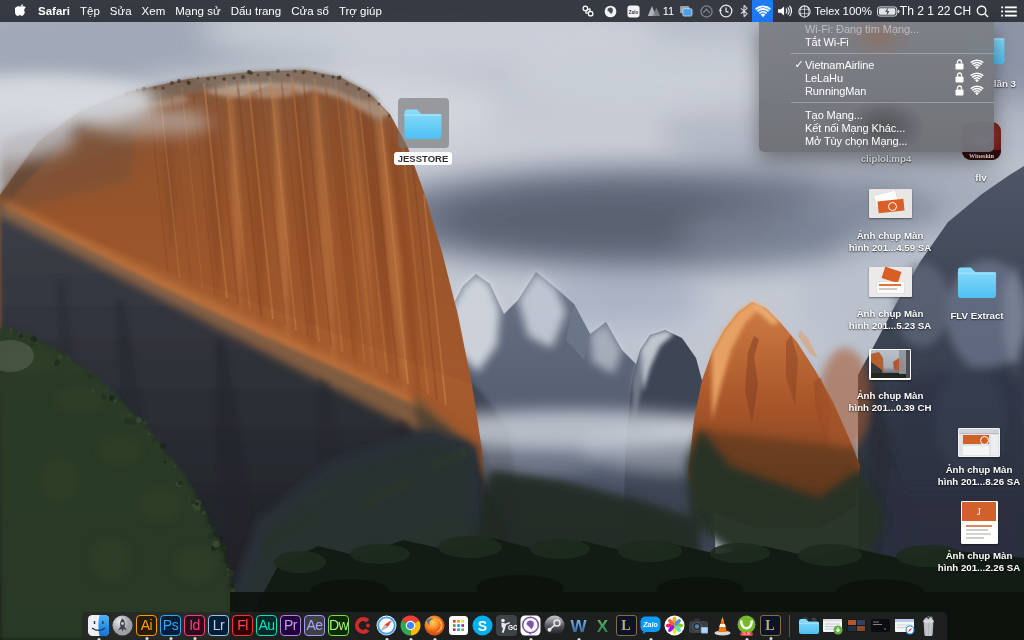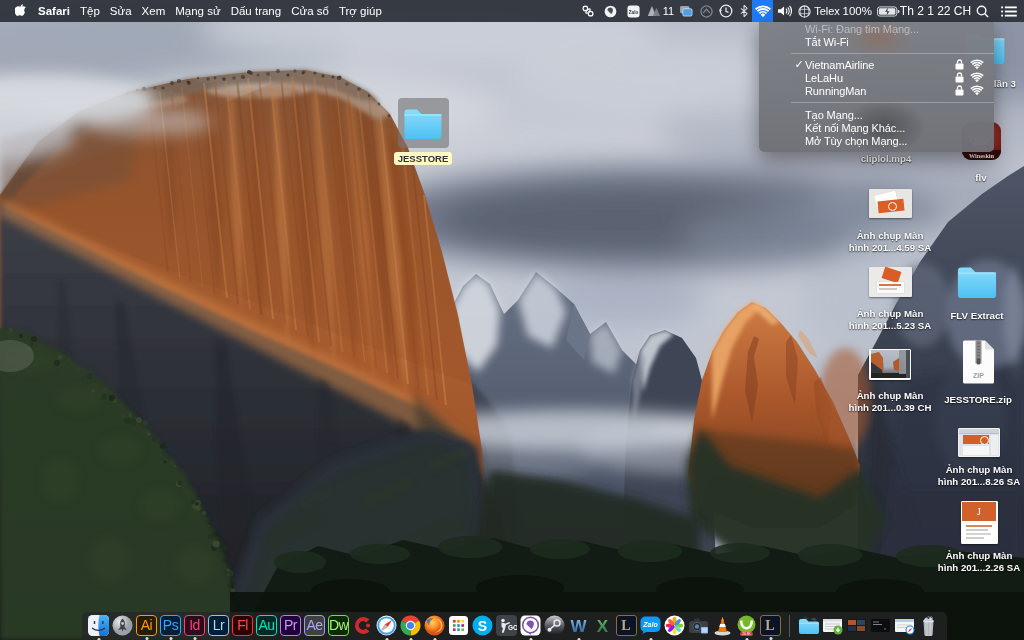--- a/index.html
+++ b/index.html
@@ -581,21 +581,21 @@
 </defs>
 </svg>
 
 <div class="dicon" style="left:392px;top:98px;width:62px;">
   <div style="width:51px;height:50px;margin:0 auto;background:rgba(116,116,116,.62);border-radius:4px;display:flex;align-items:center;justify-content:center;">
     <svg width="40" height="33" viewBox="0 0 40 33">
           <path d="M1.5 5.5 a3 3 0 0 1 3-3 h9.5 l4.5 4.5 h17 a3 3 0 0 1 3 3 V29 a3 3 0 0 1-3 3 H4.5 a3 3 0 0 1-3-3 Z" fill="url(#fgrad)"></path>
           <path d="M1.5 7 h37 v2 h-37 Z" fill="#9fe2fb" opacity=".8"></path>
         </svg>
   </div>
-  <div style="margin:3px auto 16px;display:inline-block;background:#fef9c3;border-radius:3px;padding:1px 4px;font-size:9.5px;font-weight:bold;color:#333;">JESSTORE</div>
+  <div style="margin:3px auto 16px;display:inline-block;background:#ffffff;border-radius:3px;padding:1px 4px;font-size:9.5px;font-weight:bold;color:#333;">JESSTORE</div>
 </div>
 
 <div class="dicon" style="left:952px;top:31px;width:66px;">
   <svg width="41" height="34" viewBox="0 0 40 33">
         <path d="M1.5 5.5 a3 3 0 0 1 3-3 h9.5 l4.5 4.5 h17 a3 3 0 0 1 3 3 V29 a3 3 0 0 1-3 3 H4.5 a3 3 0 0 1-3-3 Z" fill="url(#fgrad)"></path>
         <path d="M1.5 7 h37 v2 h-37 Z" fill="#9fe2fb" opacity=".8"></path>
       </svg>
   <div class="dlabel" style="margin-top:9px;">desktop lần 3</div>
 </div>
 
@@ -652,32 +652,20 @@
 </div>
 
 <div class="dicon" style="left:944px;top:265px;width:66px;">
   <svg width="42" height="34" viewBox="0 0 40 33">
         <path d="M1.5 5.5 a3 3 0 0 1 3-3 h9.5 l4.5 4.5 h17 a3 3 0 0 1 3 3 V29 a3 3 0 0 1-3 3 H4.5 a3 3 0 0 1-3-3 Z" fill="url(#fgrad)"></path>
         <path d="M1.5 7 h37 v2 h-37 Z" fill="#9fe2fb" opacity=".8"></path>
       </svg>
   <div class="dlabel" style="margin-top:7px;">FLV Extract</div>
 </div>
 
-<div class="dicon" style="left:938px;top:340px;width:80px;">
-  <svg width="33" height="44" viewBox="0 0 33 44">
-    <path d="M1 2 a1.5 1.5 0 0 1 1.5-1.5 H23 L32 9.5 V42 a1.5 1.5 0 0 1-1.5 1.5 h-28 A1.5 1.5 0 0 1 1 42 Z" fill="#fcfcfc"></path>
-    <path d="M23 .5 V8 a1.5 1.5 0 0 0 1.5 1.5 H32 Z" fill="#e0e0e0"></path>
-    <rect x="13.2" y="0.5" width="6.6" height="23" fill="#b9b9b9"></rect>
-    <rect x="14.4" y="0.5" width="4.2" height="23" fill="#6e6e6e"></rect>
-    <path d="M14.4 2 h4.2 M14.4 5 h4.2 M14.4 8 h4.2 M14.4 11 h4.2 M14.4 14 h4.2 M14.4 17 h4.2" stroke="#9a9a9a" stroke-width="1"></path>
-    <rect x="14.8" y="18.5" width="3.4" height="6" rx="1" fill="#555"></rect>
-    <text x="16.5" y="38" text-anchor="middle" font-size="7" font-weight="bold" fill="#9b9b9b">ZIP</text>
-  </svg>
-  <div class="dlabel" style="margin-top:6px;">JESSTORE.zip</div>
-</div>
 
 <div class="dicon" style="left:934px;top:428px;width:90px;">
   <div class="thumb" style="width:42px;height:29px;border:1px solid #f2f2f2;box-sizing:border-box;background:#dfe2e6;">
     <div style="position:absolute;left:0;top:0;width:40px;height:4px;background:#cfd2d8;border-bottom:1px solid #b8bcc4;"></div>
     <div style="position:absolute;left:4px;top:6px;width:26px;height:9px;background:#d05f28;"></div>
     <div style="position:absolute;left:21px;top:7px;width:7px;height:7px;border-radius:50%;border:1px solid #fff;"></div>
     <div style="position:absolute;left:4px;top:17px;width:26px;height:9px;background:#f6f6f7;"></div>
     <div style="position:absolute;left:32px;top:6px;width:7px;height:20px;background:#eceef0;"></div>
   </div>
   <div class="dlabel" style="margin-top:7px;">Ảnh chụp Màn<br>hình 201...8.26 SA</div>

